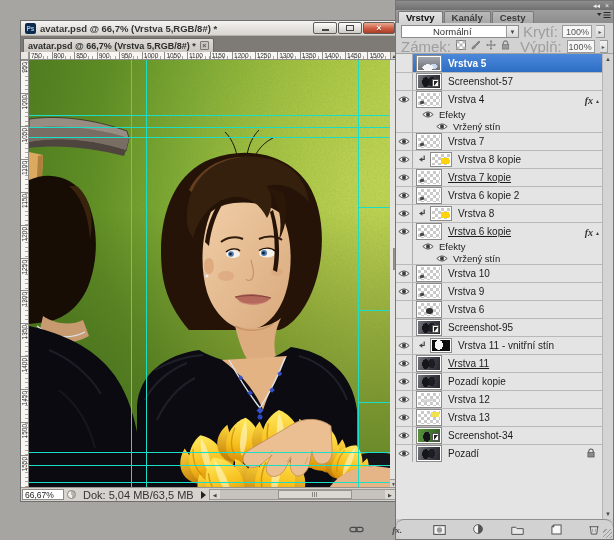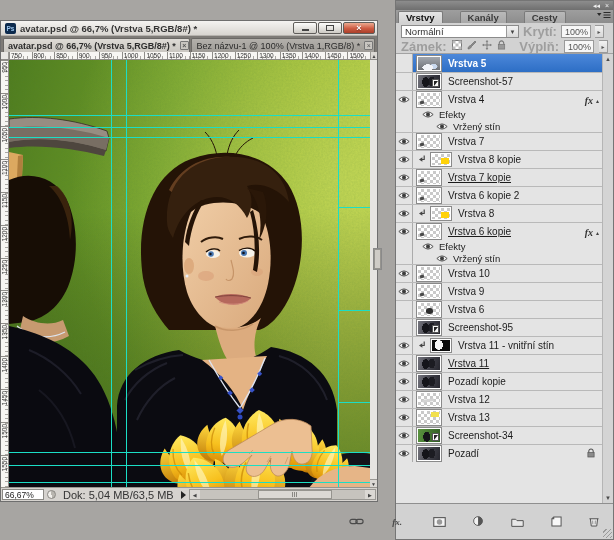--- a/index.html
+++ b/index.html
@@ -1,20 +1,20 @@
 <!DOCTYPE html>
 <html><head>
 <meta charset="utf-8">
 <style>
   * { margin:0; padding:0; box-sizing:border-box; }
   html,body { width:614px; height:540px; overflow:hidden; }
   body { font-family:"Liberation Sans", sans-serif; background:#a7a5a2; position:relative; font-size:10px; color:#222; }
 
   
-  .doc-window { position:absolute; left:0; top:20px; width:378px; height:482px;
+  .doc-window { position:absolute; left:20px; top:20px; width:378px; height:482px;
     border:1px solid #6e6e6e; background:#d6d3cf; display:flex; flex-direction:column; }
   .title-bar { height:15px; display:flex; align-items:center; padding:0 2px 0 4px;
     background:linear-gradient(#f4f3f1,#d8d5d0); border-bottom:1px solid #b5b2ad; }
   .ps-logo { width:11px; height:11px; border-radius:2px; background:#0c2a4d; color:#9cc6ee;
     font-size:6.5px; font-weight:bold; display:flex; align-items:center; justify-content:center; margin-right:4px; flex:none;}
   .title-text { flex:1; font-size:9.5px; font-weight:bold; color:#333; white-space:nowrap; overflow:hidden; }
   .winbtn { width:24px; height:12px; border:1px solid #5f5d5a; border-radius:2px;
     background:linear-gradient(#fdfdfc,#cecbc5); display:flex; align-items:center; justify-content:center; margin-left:1px; flex:none;}
   .winbtn .minglyph { width:7px; height:2px; background:#444; margin-top:4px; }
   .winbtn .maxglyph { width:8px; height:6px; border:1.5px solid #444; }
@@ -69,29 +69,29 @@
 
   
   .layers-panel { position:absolute; left:395px; top:0; width:219px; height:540px;
     border:1px solid #757575; background:#cbcbcb; display:flex; flex-direction:column; }
   .dock-bar { height:9px; background:linear-gradient(#8d8d8d,#6f6f6f); display:flex;
     justify-content:flex-end; align-items:center; gap:5px; padding:0 4px; flex:none;}
   .dock-bar .dicon { color:#eee; font-size:7px; line-height:8px; }
   .panel-tabs { height:13px; background:linear-gradient(#9e9e9e,#8d8d8d); display:flex; align-items:flex-end; padding:1px 2px 0 2px; flex:none;}
   .ptab { height:12px; padding:0 7px; font-size:9.5px; font-weight:bold; color:#3a3a3a;
     background:linear-gradient(#b9b9b9,#a8a8a8); border:1px solid #7a7a7a; border-bottom:none;
-    border-radius:2px 2px 0 0; margin-right:17px; line-height:12px;}
+    border-radius:2px 2px 0 0; margin-right:1px; line-height:12px;}
   .ptab.active { background:linear-gradient(#e4e4e4,#d2d2d2); color:#111; }
   .panel-menu { margin-left:auto; margin-bottom:2px; }
   .blend-row { height:16px; display:flex; align-items:center; padding:0 5px; gap:4px; background:#d2d2d2; flex:none;}
-  .dropdown { width:118px; height:13px; background:#fff; border:1px solid #8b8b8b; display:flex; align-items:flex-end; }
+  .dropdown { width:118px; height:13px; background:#fff; border:1px solid #8b8b8b; display:flex; align-items:flex-end;padding-left:28px; }
   .dropdown .dval { flex:1; font-size:9.5px; padding-left:3px; color:#333; }
   .dropdown .darr { width:12px; height:100%; background:linear-gradient(#f2f2f2,#d8d8d8);
     border-left:1px solid #9a9a9a; font-size:6px; color:#444; text-align:center; line-height:12px; flex:none;}
-  .dim-label { color:#9e9e9e; font-size:13px;font-weight:bold; }
+  .dim-label { color:#9e9e9e; font-size:15px; }
   .val-box { width:30px; height:13px; background:#f7f7f7; border:1px solid #9a9a9a;
     font-size:9px; line-height:12px; text-align:right; padding-right:2px; color:#555;}
   .spin { width:9px; height:13px; background:linear-gradient(#f2f2f2,#d8d8d8); border:1px solid #9a9a9a;
     border-left:none; font-size:6px; color:#555; text-align:center; line-height:12px;}
   .lock-row { height:15px; display:flex; align-items:center; padding:0 5px; gap:5px; background:#d2d2d2;
     border-bottom:1px solid #a2a2a2; flex:none;}
   .lock-icons { display:flex; gap:5px; align-items:center; }
   .lock-row .spacer { flex:1; }
 
   .layers-list { flex:1; display:flex; min-height:0; background:#e4e4e4; }
@@ -141,22 +141,22 @@
     display:flex; align-items:center; gap:3px; }
   .fxmark em { font-size:10px; font-weight:bold; color:#333; font-family:"Liberation Serif",serif; }
   .fxmark b { font-size:6px; color:#444; font-weight:normal; }
   .locked-ind { position:absolute; right:7px; top:50%; transform:translateY(-50%); }
   .erow { height:12px; flex:none; display:flex; align-items:center; background:#e4e4e4; }
   .erow .eyebox { background:transparent; }
   .erow .ind1 { width:9px; flex:none;}
   .erow .ind2 { width:23px; flex:none;}
   .erow .elabel { margin-left:5px; font-size:9.5px; color:#1c1c1c; white-space:nowrap;}
 
-  .panel-footer { height:36px; flex:none; border-top:1px solid #8f8f8f; background:#d2d2d2;
-    display:flex; align-items:center; justify-content:flex-end; gap:27px; padding-right:14px; position:relative;}
+  .panel-footer { height:20px; flex:none; border-top:1px solid #8f8f8f; background:#d2d2d2;
+    display:flex; align-items:center; justify-content:flex-end; gap:27px; padding-right:14px; position:relative;border-radius:8px;}
   .f-icon { display:flex; align-items:center; }
   .grip { position:absolute; right:1px; bottom:1px; width:9px; height:9px;
     background:repeating-linear-gradient(135deg,transparent 0 2px,#9a9a9a 2px 3px); }
 </style>
 </head>
 <body>
 
 <div class="doc-window">
   <div class="title-bar">
     <div class="ps-logo">Ps</div>
@@ -165,24 +165,20 @@
         <i class="minglyph"></i>
       </div>
     <div class="winbtn">
         <i class="maxglyph"></i>
       </div>
     <div class="winbtn close">×</div>
   </div>
   <div class="tab-strip">
       <div class="doc-tab active">
         <span>avatar.psd @ 66,7% (Vrstva 5,RGB/8#) *</span>
-        <span class="tab-close">×</span>
-      </div>
-      <div class="doc-tab">
-        <span>Bez názvu-1 @ 100% (Vrstva 1,RGB/8) *</span>
         <span class="tab-close">×</span>
       </div>
     </div>
   <div class="ruler-row">
     <div class="ruler-corner"></div>
     <div class="hruler">
         <div class="hcell">750</div>
         <div class="hcell">800</div>
         <div class="hcell">850</div>
         <div class="hcell">900</div>

